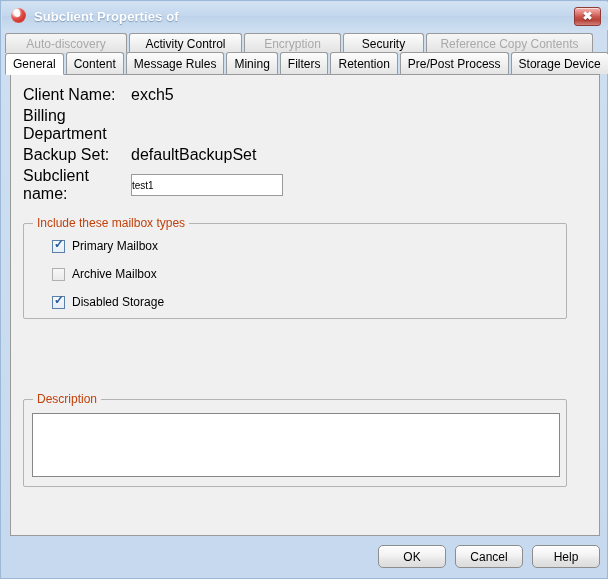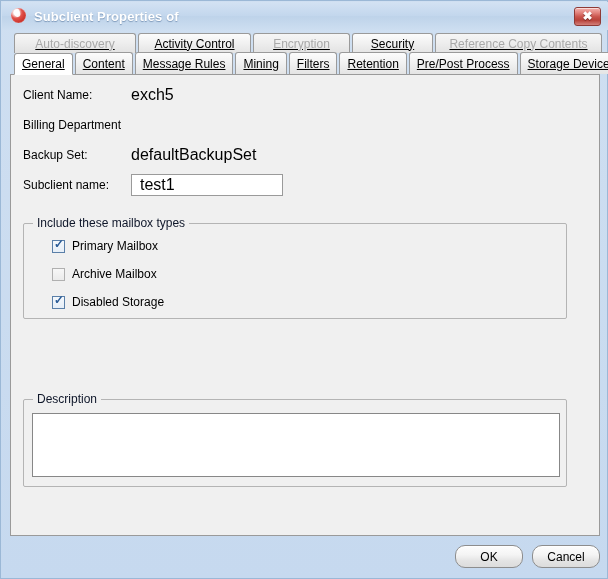--- a/index.html
+++ b/index.html
@@ -89,23 +89,22 @@
     color: #ffffff;
     font-size: 12px;
     font-weight: bold;
     line-height: 1;
     text-shadow: 0 1px 1px rgba(90,25,20,0.75);
   }
 
   
   .tabzone {
     position: absolute;
-    left: 13px; top: 32px;
+    left: 4px; top: 32px;
     width: 590px;
-    text-decoration: underline;
   }
   .tabrow {
     display: flex;
     align-items: flex-end;
     position: relative;
     z-index: 3;
   }
   .tabrow.row1 { height: 20px; }
   .tabrow.row2 { height: 22px; margin-top: -1px; }
 
@@ -161,51 +160,51 @@
   }
   .frow {
     display: flex;
     align-items: center;
     height: 22px;
     margin-bottom: 8px;
   }
   .flabel {
     width: 108px;
     flex: 0 0 108px;
-    font-size: 12px;
+    font-size: 16px;
   }
   .fvalue { font-size: 16px; }
 
   .textinput {
     box-sizing: border-box;
     width: 152px;
     height: 22px;
     border: 1px solid #9a9a9a;
     background: #ffffff;
     font-family: "Liberation Sans", sans-serif;
-    font-size: 16px;
+    font-size: 10px;
     color: #000000;
-    padding: 0 8px;
+    padding: 0 0;
     outline: none;
   }
 
   
   .groupbox {
     position: absolute;
     box-sizing: border-box;
     border: 1px solid #b4b4b4;
     border-radius: 2px;
   }
   .groupbox > .gb-legend {
     position: absolute;
     top: -8px; left: 9px;
     background: #f0f0f0;
     padding: 0 4px;
     font-size: 12px;
-    color: #0f172a;
+    color: #c2410c;
     white-space: nowrap;
   }
 
   #gb-mailbox {
     left: 12px; top: 148px;
     width: 544px; height: 96px;
   }
   #gb-description {
     left: 12px; top: 278px;
     width: 544px; height: 88px; margin-top: 46px;
@@ -269,21 +268,21 @@
     align-items: flex-start;
     justify-content: flex-end;
     padding-top: 6px;
     box-sizing: border-box;
   }
   .btn {
     box-sizing: border-box;
     width: 68px; height: 23px;
     margin-left: 9px;
     border: 1px solid #8d8d8d;
-    border-radius: 10px;
+    border-radius: 5px;
     background: linear-gradient(to bottom, #fdfdfd 0%, #f4f4f4 42%, #e3e3e3 72%, #dcdcdc 100%);
     font-family: "Liberation Sans", sans-serif;
     font-size: 12px;
     color: #000000;
     display: flex;
     align-items: center;
     justify-content: center;
     box-shadow: inset 0 1px 0 rgba(255,255,255,0.9);
   }
 </style>
@@ -371,15 +370,16 @@
     <div class="groupbox" id="gb-description">
       <span class="gb-legend">Description</span>
       <textarea class="descbox" placeholder="" style=""></textarea>
     </div>
 
   </div>
 
   <div class="footer">
     <div class="btn">OK</div>
     <div class="btn">Cancel</div>
+    <div class="btn">Help</div>
   </div>
 
 </div>
 
 </body></html>

